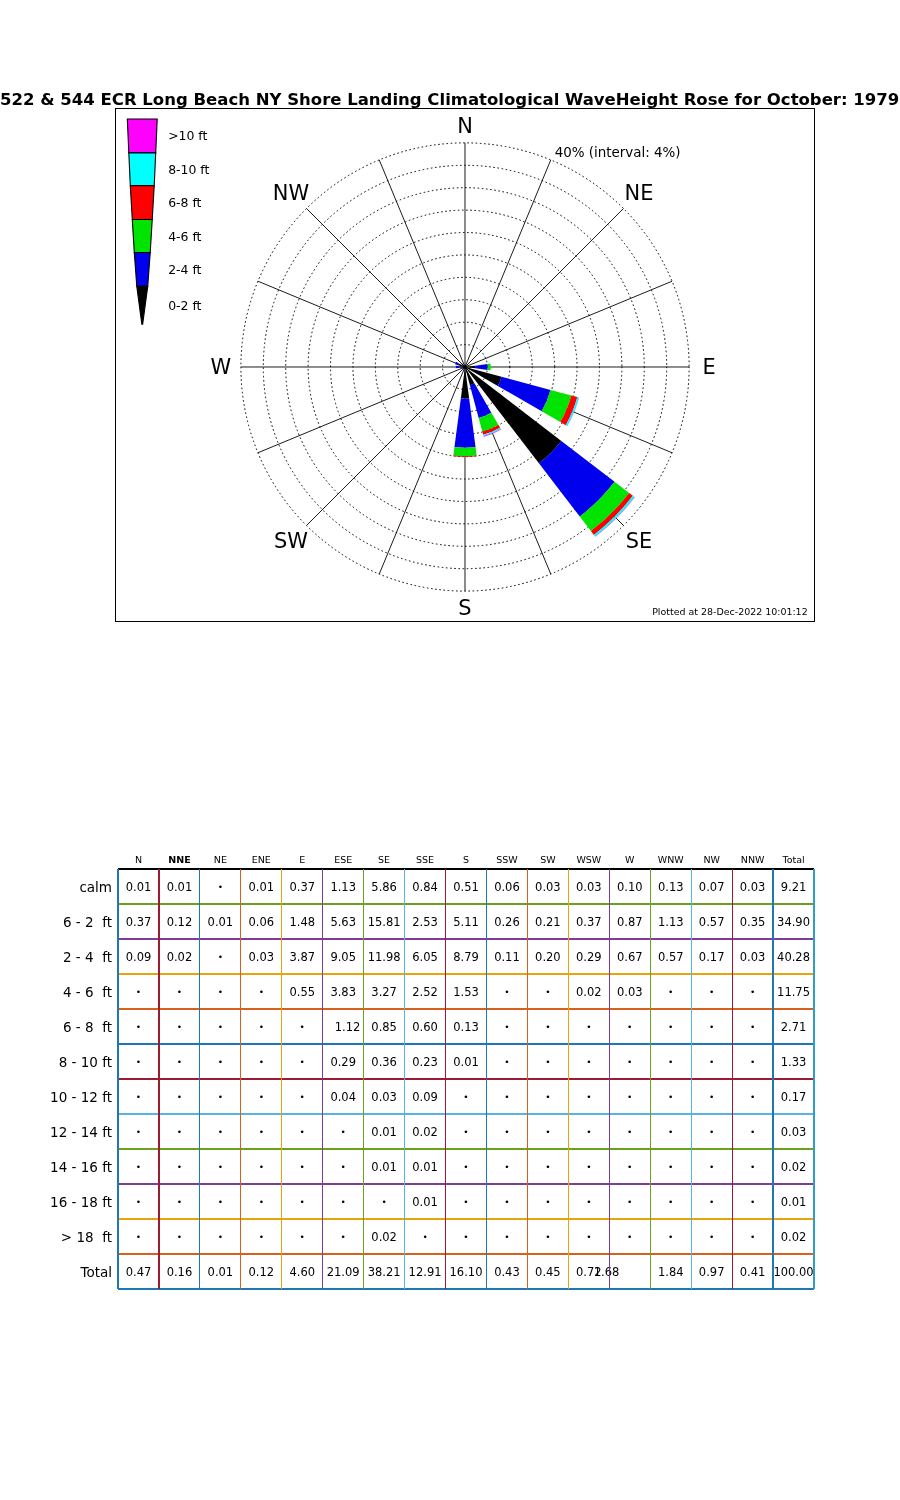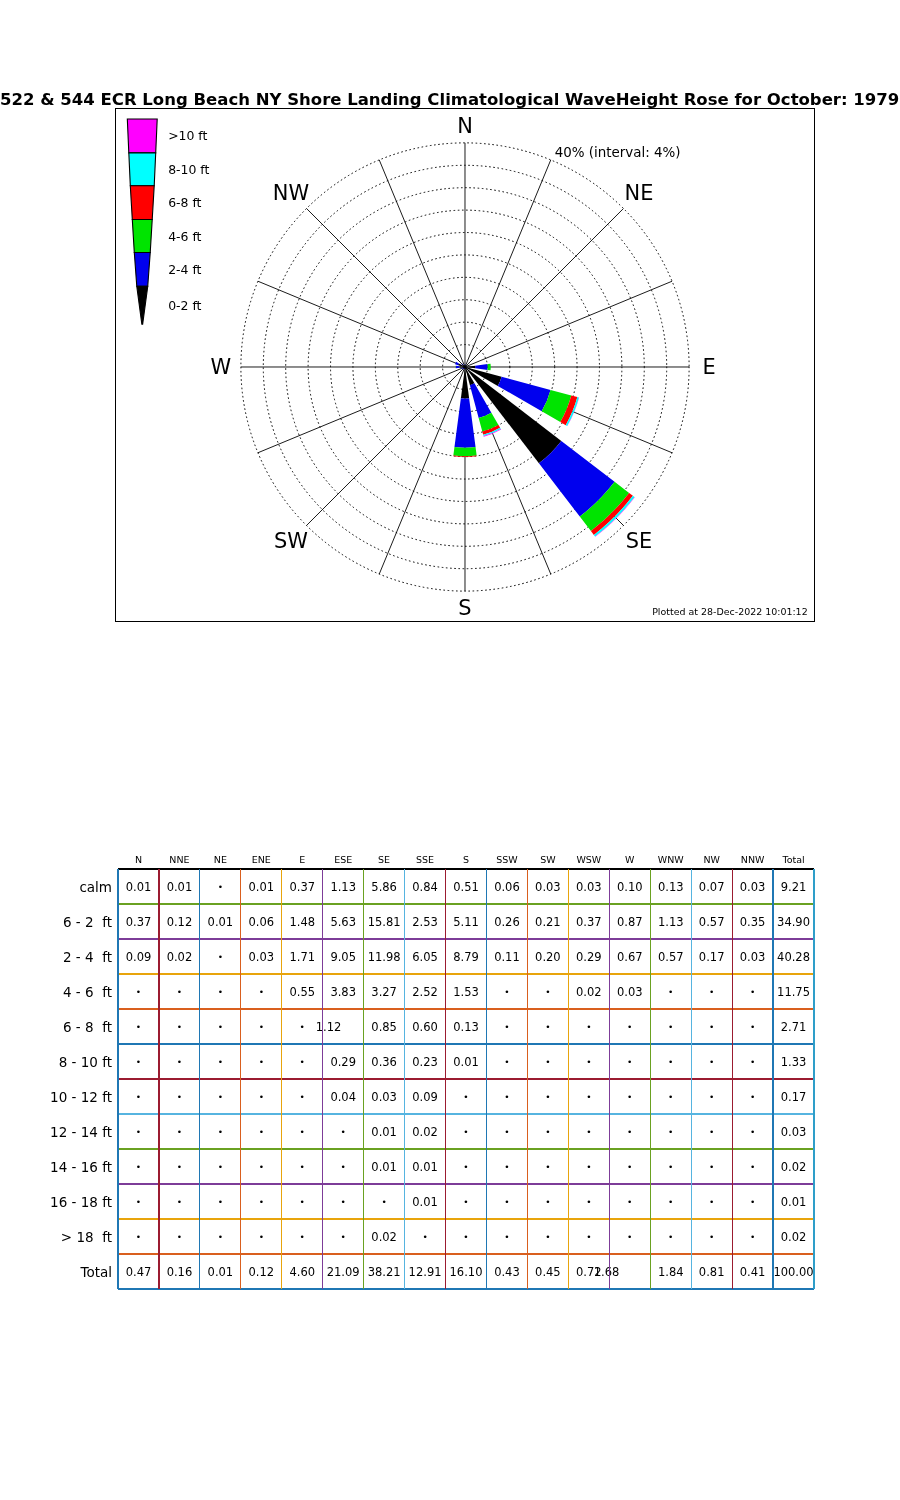--- a/index.html
+++ b/index.html
@@ -123,21 +123,21 @@
       <text x="52" y="127.5" font-size="12.5" dominant-baseline="central" fill="#000">4-6 ft</text>
       <polygon points="18,144 34,144 31.5,178 20.5,178" fill="#0000ee" stroke="#000" stroke-width="1.1"></polygon>
       <text x="52" y="161" font-size="12.5" dominant-baseline="central" fill="#000">2-4 ft</text>
       <polygon points="20.5,178 31.5,178 26.4,216 25.6,216" fill="#000000" stroke="#000" stroke-width="1.1"></polygon>
       <text x="52" y="197" font-size="12.5" dominant-baseline="central" fill="#000">0-2 ft</text>
     </svg>
 </div>
 
 <div id="jfd-wrap">
 <div class="hdr-cell" style="left: 98px;">N</div>
-    <div class="hdr-cell" style="left: 138.94px;">NNE</div>
+    <div class="hdr-cell" style="left: 138.94px; font-weight: bold;">NNE</div>
     <div class="hdr-cell" style="left: 179.88px;">NE</div>
     <div class="hdr-cell" style="left: 220.82px;">ENE</div>
     <div class="hdr-cell" style="left: 261.76px;">E</div>
     <div class="hdr-cell" style="left: 302.7px;">ESE</div>
     <div class="hdr-cell" style="left: 343.64px;">SE</div>
     <div class="hdr-cell" style="left: 384.58px;">SSE</div>
     <div class="hdr-cell" style="left: 425.52px;">S</div>
     <div class="hdr-cell" style="left: 466.46px;">SSW</div>
     <div class="hdr-cell" style="left: 507.4px;">SW</div>
     <div class="hdr-cell" style="left: 548.34px;">WSW</div>
@@ -189,21 +189,21 @@
     <div class="cell" style="left: 548.34px; top: 66px;">0.37</div>
     <div class="cell" style="left: 589.28px; top: 66px;">0.87</div>
     <div class="cell" style="left: 630.22px; top: 66px;">1.13</div>
     <div class="cell" style="left: 671.16px; top: 66px;">0.57</div>
     <div class="cell" style="left: 712.1px; top: 66px;">0.35</div>
     <div class="cell" style="left: 753.04px; top: 66px;">34.90</div>
     <div class="cell" style="left: 98px; top: 101px;">0.09</div>
     <div class="cell" style="left: 138.94px; top: 101px;">0.02</div>
     <div class="cell dot" style="left: 179.88px; top: 101px;">•</div>
     <div class="cell" style="left: 220.82px; top: 101px;">0.03</div>
-    <div class="cell" style="left: 261.76px; top: 101px;">1.71</div>
+    <div class="cell" style="left: 261.76px; top: 101px;">3.87</div>
     <div class="cell" style="left: 302.7px; top: 101px;">9.05</div>
     <div class="cell" style="left: 343.64px; top: 101px;">11.98</div>
     <div class="cell" style="left: 384.58px; top: 101px;">6.05</div>
     <div class="cell" style="left: 425.52px; top: 101px;">8.79</div>
     <div class="cell" style="left: 466.46px; top: 101px;">0.11</div>
     <div class="cell" style="left: 507.4px; top: 101px;">0.20</div>
     <div class="cell" style="left: 548.34px; top: 101px;">0.29</div>
     <div class="cell" style="left: 589.28px; top: 101px;">0.67</div>
     <div class="cell" style="left: 630.22px; top: 101px;">0.57</div>
     <div class="cell" style="left: 671.16px; top: 101px;">0.17</div>
@@ -224,21 +224,21 @@
     <div class="cell" style="left: 589.28px; top: 136px;">0.03</div>
     <div class="cell dot" style="left: 630.22px; top: 136px;">•</div>
     <div class="cell dot" style="left: 671.16px; top: 136px;">•</div>
     <div class="cell dot" style="left: 712.1px; top: 136px;">•</div>
     <div class="cell" style="left: 753.04px; top: 136px;">11.75</div>
     <div class="cell dot" style="left: 98px; top: 171px;">•</div>
     <div class="cell dot" style="left: 138.94px; top: 171px;">•</div>
     <div class="cell dot" style="left: 179.88px; top: 171px;">•</div>
     <div class="cell dot" style="left: 220.82px; top: 171px;">•</div>
     <div class="cell dot" style="left: 261.76px; top: 171px;">•</div>
-    <div class="cell" style="left: 288px; top: 171px;">1.12</div>
+    <div class="cell" style="left: 307px; top: 171px;">1.12</div>
     <div class="cell" style="left: 343.64px; top: 171px;">0.85</div>
     <div class="cell" style="left: 384.58px; top: 171px;">0.60</div>
     <div class="cell" style="left: 425.52px; top: 171px;">0.13</div>
     <div class="cell dot" style="left: 466.46px; top: 171px;">•</div>
     <div class="cell dot" style="left: 507.4px; top: 171px;">•</div>
     <div class="cell dot" style="left: 548.34px; top: 171px;">•</div>
     <div class="cell dot" style="left: 589.28px; top: 171px;">•</div>
     <div class="cell dot" style="left: 630.22px; top: 171px;">•</div>
     <div class="cell dot" style="left: 671.16px; top: 171px;">•</div>
     <div class="cell dot" style="left: 712.1px; top: 171px;">•</div>
@@ -352,21 +352,21 @@
     <div class="cell" style="left: 261.76px; top: 416px;">4.60</div>
     <div class="cell" style="left: 302.7px; top: 416px;">21.09</div>
     <div class="cell" style="left: 343.64px; top: 416px; text-align: center;">38.21</div>
     <div class="cell" style="left: 384.58px; top: 416px;">12.91</div>
     <div class="cell" style="left: 425.52px; top: 416px;">16.10</div>
     <div class="cell" style="left: 466.46px; top: 416px;">0.43</div>
     <div class="cell" style="left: 507.4px; top: 416px;">0.45</div>
     <div class="cell" style="left: 548.34px; top: 416px;">0.72</div>
     <div class="cell" style="left: 566px; top: 416px; text-align: right;">1.68</div>
     <div class="cell" style="left: 630.22px; top: 416px;">1.84</div>
-    <div class="cell" style="left: 671.16px; top: 416px;">0.81</div>
+    <div class="cell" style="left: 671.16px; top: 416px;">0.97</div>
     <div class="cell" style="left: 712.1px; top: 416px;">0.41</div>
     <div class="cell" style="left: 753.04px; top: 416px;">100.00</div>
     <div class="gline" style="left: 98px; width: 695.98px; height: 1.6px; top: 30.2px; background: rgb(0, 0, 0);"></div>
     <div class="gline" style="left: 98px; width: 695.98px; height: 1.2px; top: 65.4px; background: rgb(106, 161, 33);"></div>
     <div class="gline" style="left: 98px; width: 695.98px; height: 1.2px; top: 100.4px; background: rgb(125, 60, 152);"></div>
     <div class="gline" style="left: 98px; width: 695.98px; height: 1.2px; top: 135.4px; background: rgb(232, 164, 12);"></div>
     <div class="gline" style="left: 98px; width: 695.98px; height: 1.2px; top: 170.4px; background: rgb(217, 95, 30);"></div>
     <div class="gline" style="left: 98px; width: 695.98px; height: 1.2px; top: 205.4px; background: rgb(31, 119, 180);"></div>
     <div class="gline" style="left: 98px; width: 695.98px; height: 1.2px; top: 240.4px; background: rgb(155, 27, 48);"></div>
     <div class="gline" style="left: 98px; width: 695.98px; height: 1.2px; top: 275.4px; background: rgb(86, 180, 224);"></div>

